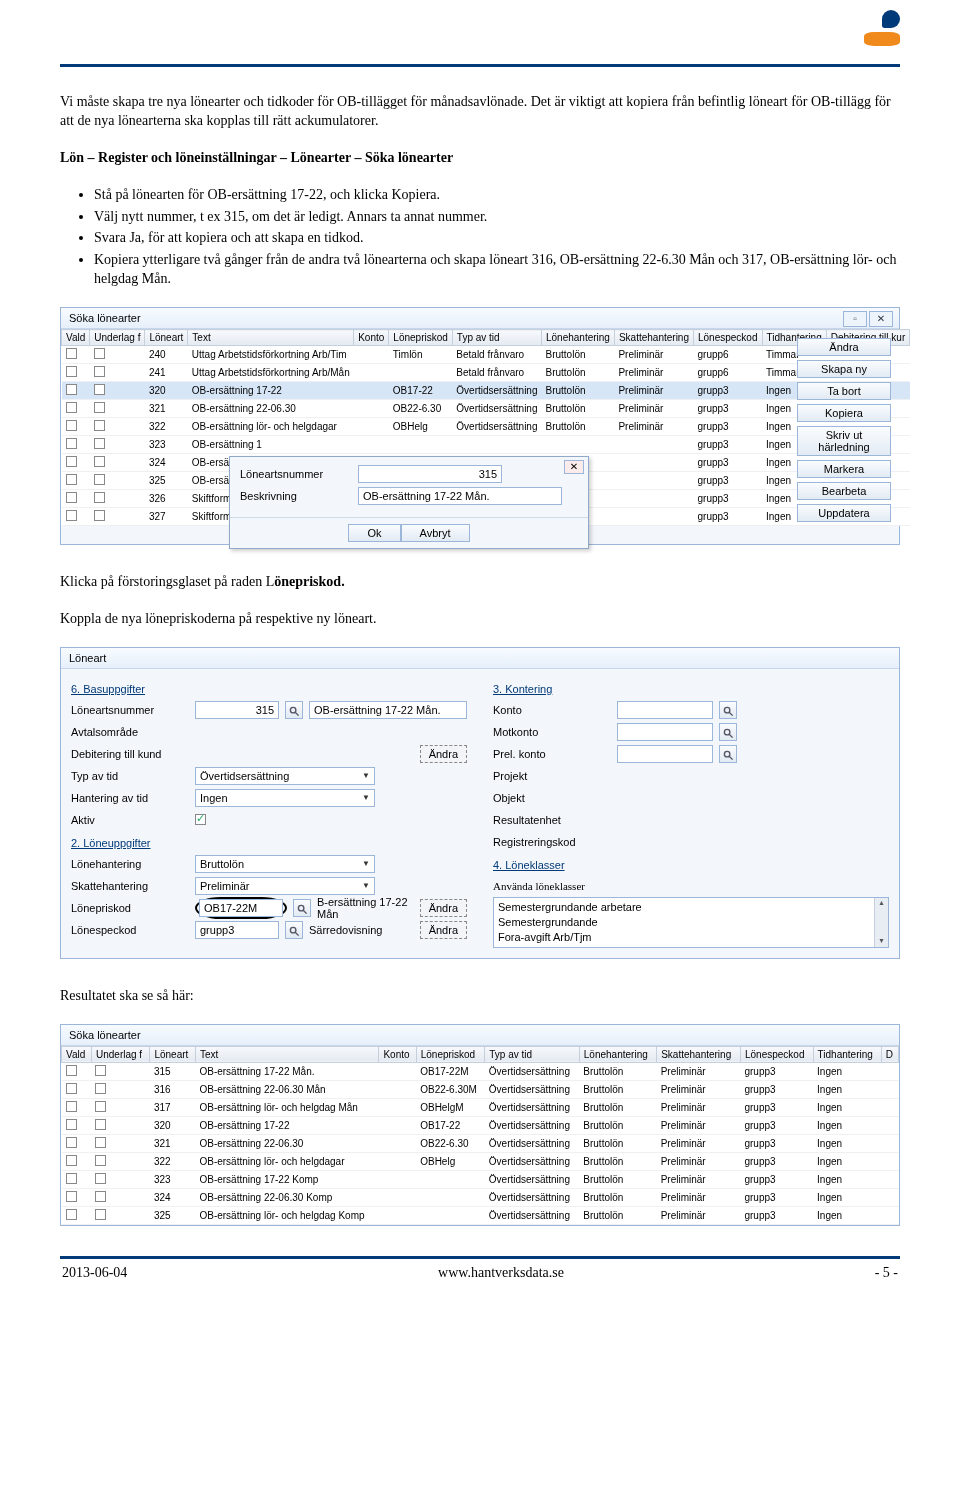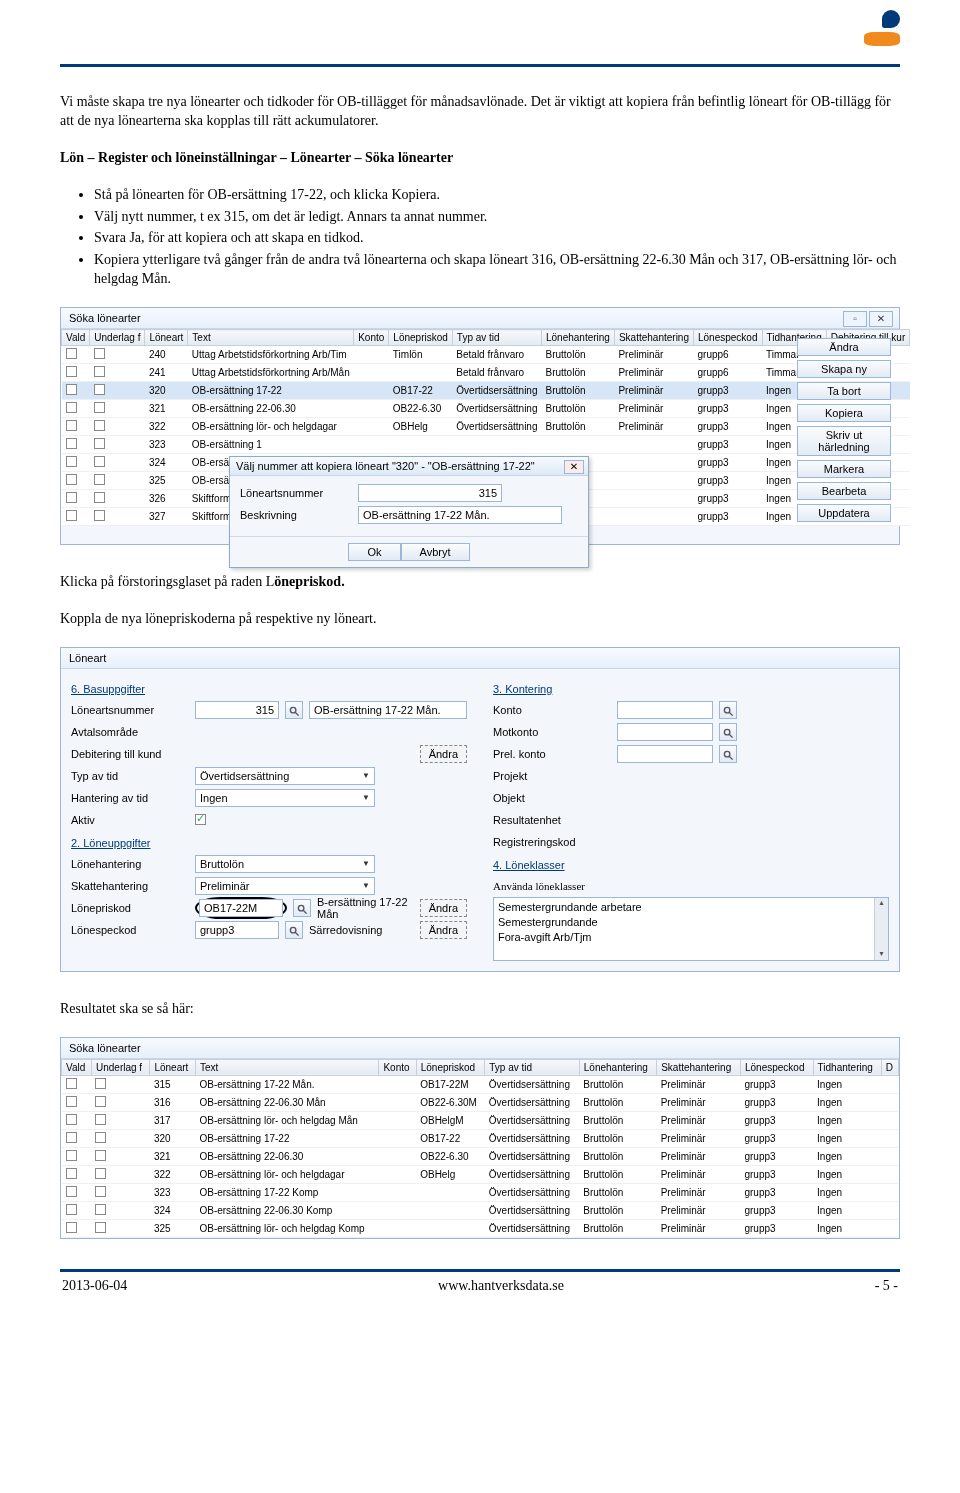--- a/index.html
+++ b/index.html
@@ -112,21 +112,21 @@
   }
   .frow .select { display:flex; align-items:center; justify-content:space-between; }
   .tri { font-size:8px; color:#333; margin-left:4px; }
   .mag { display:inline-block; width:18px; height:18px; border:1px solid #9bb6d8; background:linear-gradient(#fafcfe,#e2eaf3); text-align:center; line-height:16px; font-size:11px; }
   .mag svg { width:11px; height:11px; vertical-align:middle; }
   .mini-btn {
     border:1px dashed #888; background:#f2f4f7; padding:0 8px; height:18px;
     font-family:inherit; font-size:11px;
   }
   .listbox {
-    border:1px solid #9bb6d8; background:#fff; height:64px;
+    border:1px solid #9bb6d8; background:#fff; height:51px;
     padding:2px 4px; line-height:1.35; overflow:hidden; position:relative;
   }
   .listbox .sb { position:absolute; right:0; top:0; bottom:0; width:14px; background:#e8edf4; border-left:1px solid #c6d0dd;}
   .listbox .sb::before{content:'▴';display:block;text-align:center;font-size:8px;color:#555;}
   .listbox .sb::after{content:'▾';display:block;text-align:center;font-size:8px;color:#555;position:absolute;bottom:0;left:0;right:0;}
   .circled { border:2px solid #000; border-radius:50%/90%; padding:0 2px; }
 
   .footer-line { height:3px; background:#003a78; margin: 30px 0 6px 0; }
   .footer-row { display:flex; justify-content:space-between; font-size:14px; padding:0 2px 16px 2px; }
 
@@ -326,21 +326,20 @@
         <button>Skapa ny</button>
         <button>Ta bort</button>
         <button>Kopiera</button>
         <button>Skriv ut härledning</button>
         <button>Markera</button>
         <button>Bearbeta</button>
         <button>Uppdatera</button>
       </div>
 
     <div class="dialog">
-      <div class="dlg-title"><span>Välj nummer att kopiera löneart "320" - "OB-ersättning 17-22"</span></div>
       <div class="dlg-close">✕</div>
       <div class="dlg-body">
         <div class="dlg-row">
           <label>Löneartsnummer</label>
           <input type="text" style="width: 144px; text-align: right;" value="315">
         </div>
         <div class="dlg-row">
           <label>Beskrivning</label>
           <input type="text" style="width: 204px;" value="OB-ersättning 17-22 Mån.">
         </div>

